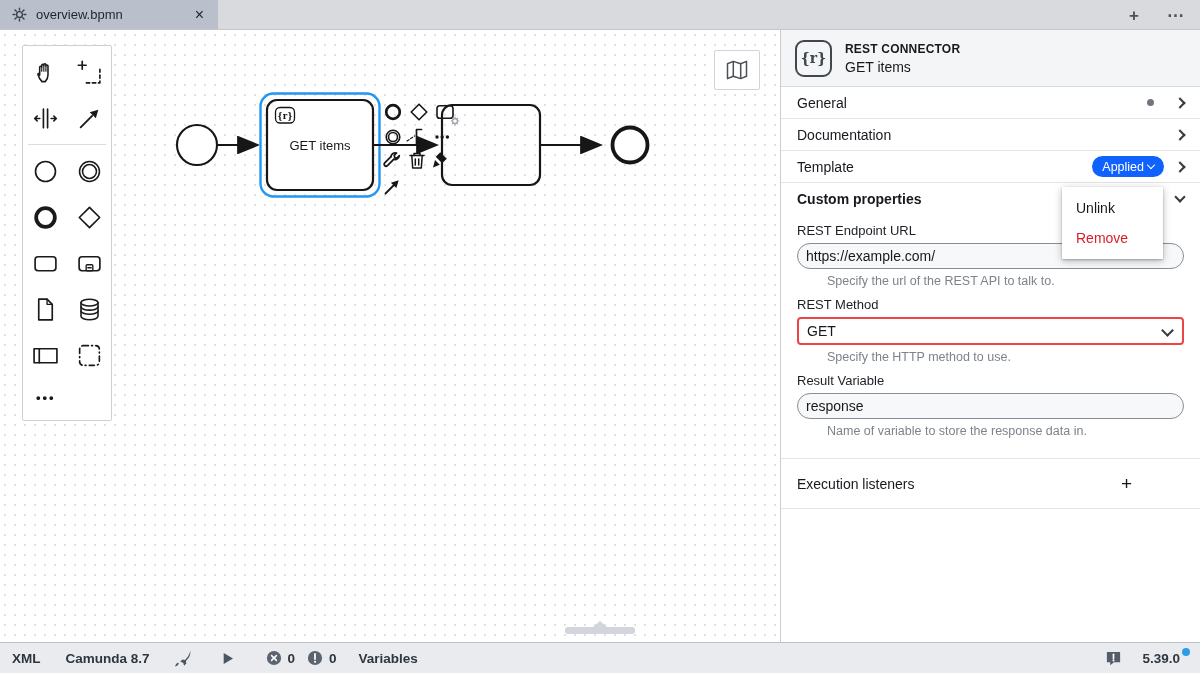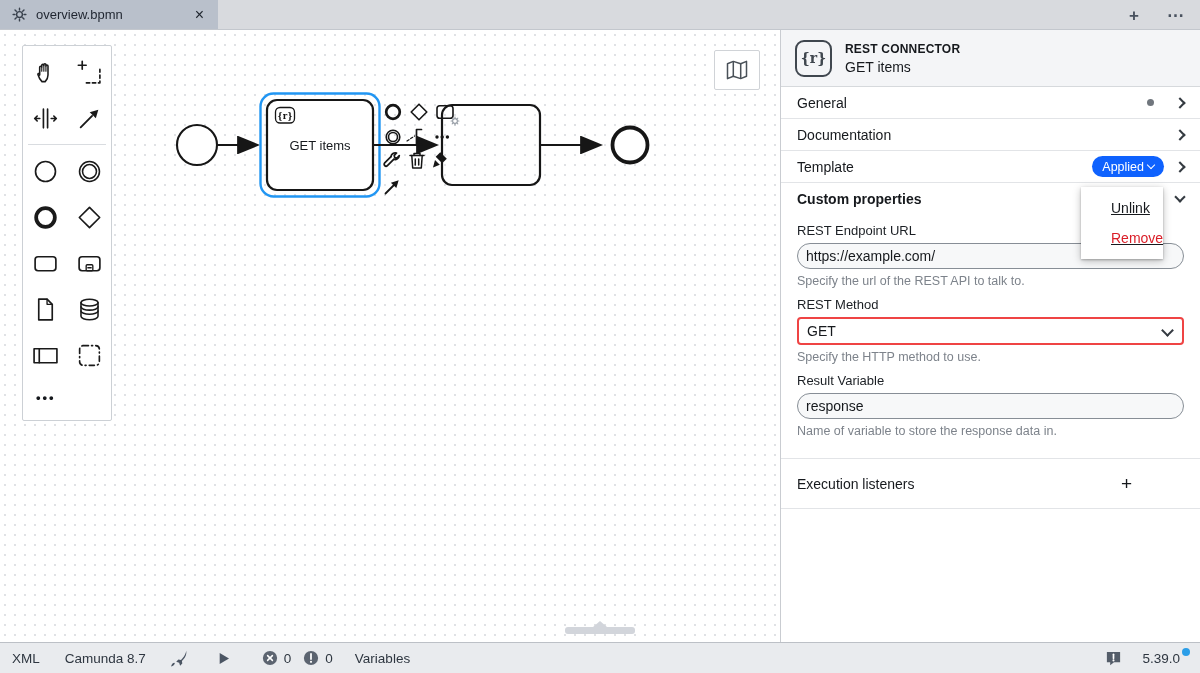--- a/index.html
+++ b/index.html
@@ -66,36 +66,36 @@
   .custom-header { height:31px; display:flex; align-items:center; padding:0 16px; font-size:14px; font-weight:bold; cursor:pointer; }
   .fields { padding:0 16px 2px; }
   .field-label { font-size:13px; color:#1b1f24; margin:9px 0 5px; }
   .text-input { width:100%; height:26px; background:#f7f8f9; border:1px solid #878e96; border-radius:13px;
     font-size:14px; padding:0 8px; color:#16191d; font-family:"Liberation Sans", sans-serif; }
   .select-wrap { position:relative; }
   .select-wrap select { width:100%; height:28px; background:#fff; border:2px solid #ef4444; border-radius:4px;
     font-size:14px; padding:0 8px; color:#16191d; appearance:none; -webkit-appearance:none; font-family:"Liberation Sans", sans-serif; }
   .select-wrap::after { content:""; position:absolute; right:12px; top:9px; width:7px; height:7px;
     border-right:2px solid #343a41; border-bottom:2px solid #343a41; transform:rotate(45deg); pointer-events:none; }
-  .help { font-size:12.5px; color:#7d838b; margin-top:5px; }
+  .help { font-size:12.5px; color:#7d838b; margin-top:5px;margin-left:30px; }
 
   .listeners-row { margin-top:18px; height:51px; border-top:1px solid #e2e4e7; border-bottom:1px solid #e2e4e7;
     display:flex; align-items:center; padding:0 16px; font-size:14px; }
   .add-btn { margin-left:auto; margin-right:52px; font-size:19px; font-weight:normal; color:#16191d; cursor:pointer; line-height:1; }
 
   
-  .menu { position:absolute; top:157px; right:37px; width:82px; background:#fff; z-index:9;
-    box-shadow:0 1px 2px rgba(0,0,0,.25), 0 2px 8px rgba(0,0,0,.25); padding:6px 16px;text-decoration:underline; }
+  .menu { position:absolute; top:157px; right:37px; width:101px; background:#fff; z-index:9;
+    box-shadow:0 1px 2px rgba(0,0,0,.25), 0 2px 8px rgba(0,0,0,.25); padding:6px 0; }
   .menu-item { height:30px; display:flex; align-items:center; padding:0 14px; font-size:14px; color:#16191d; cursor:pointer; }
   .menu-item.danger { color:#da1e28; }
 
   
   .statusbar { height:31px; flex:0 0 31px; background:#e9ebee; border-top:1px solid #bcc0c6; display:flex; align-items:center;
     padding:0 12px; font-size:13.5px; color:#2e3640; }
-  .sb-item { display:flex; align-items:center; gap:6px; cursor:pointer; }
+  .sb-item { display:flex; align-items:center; gap:6px; cursor:pointer;font-weight:bold; }
   .sb-right { margin-left:auto; display:flex; align-items:center; gap:20px; }
   .version { position:relative; padding-right:8px; }
   .version .upd-dot { position:absolute; right:-2px; top:-3px; width:8px; height:8px; border-radius:50%; background:#2b9ee8; }
 </style>
 </head>
 <body>
 
 <div class="app">
 
   <header class="tabbar">

